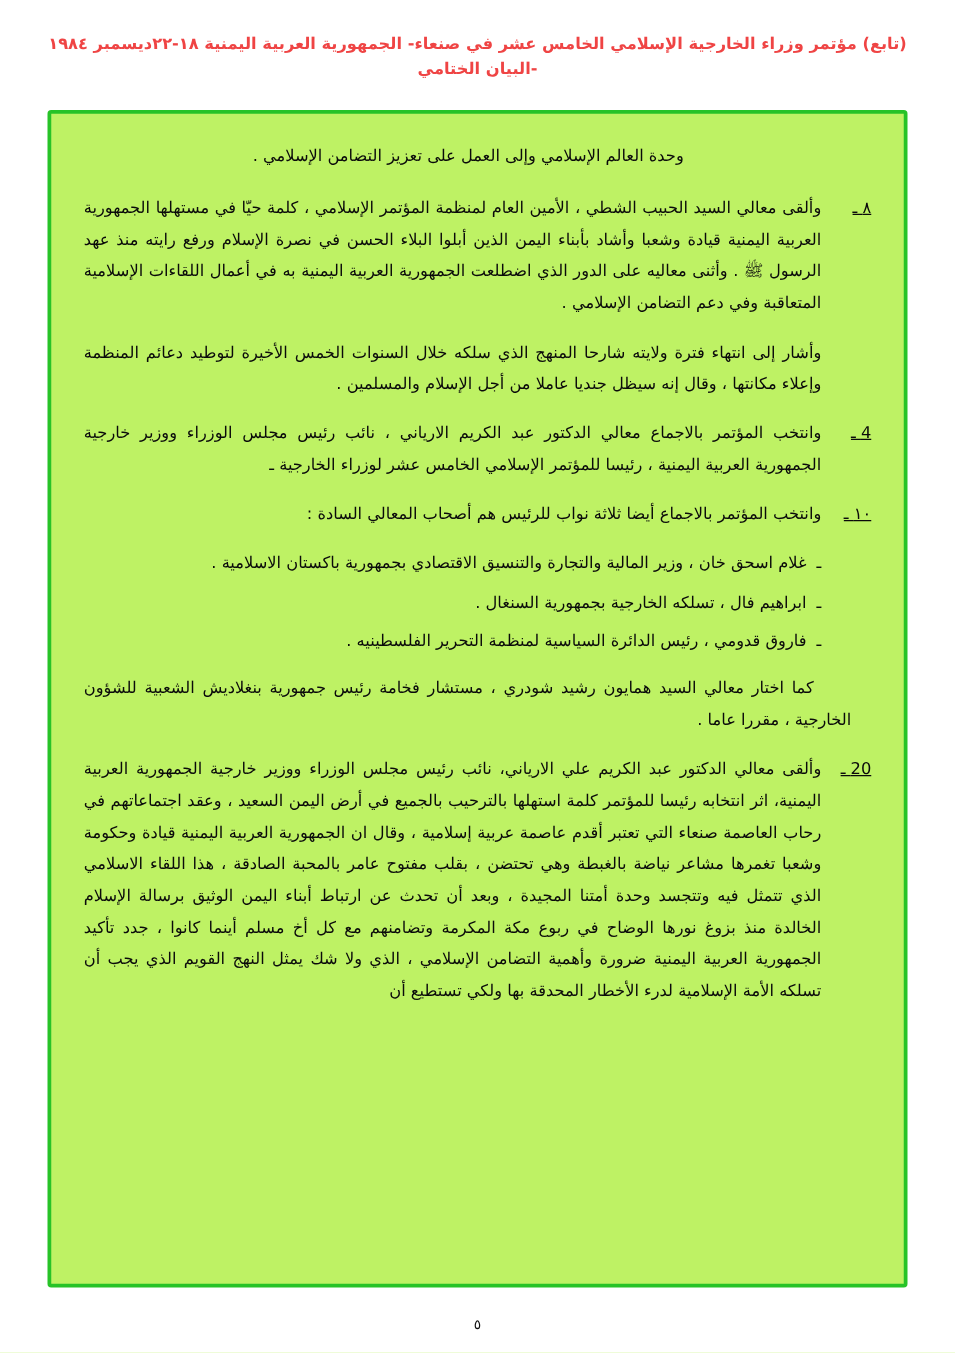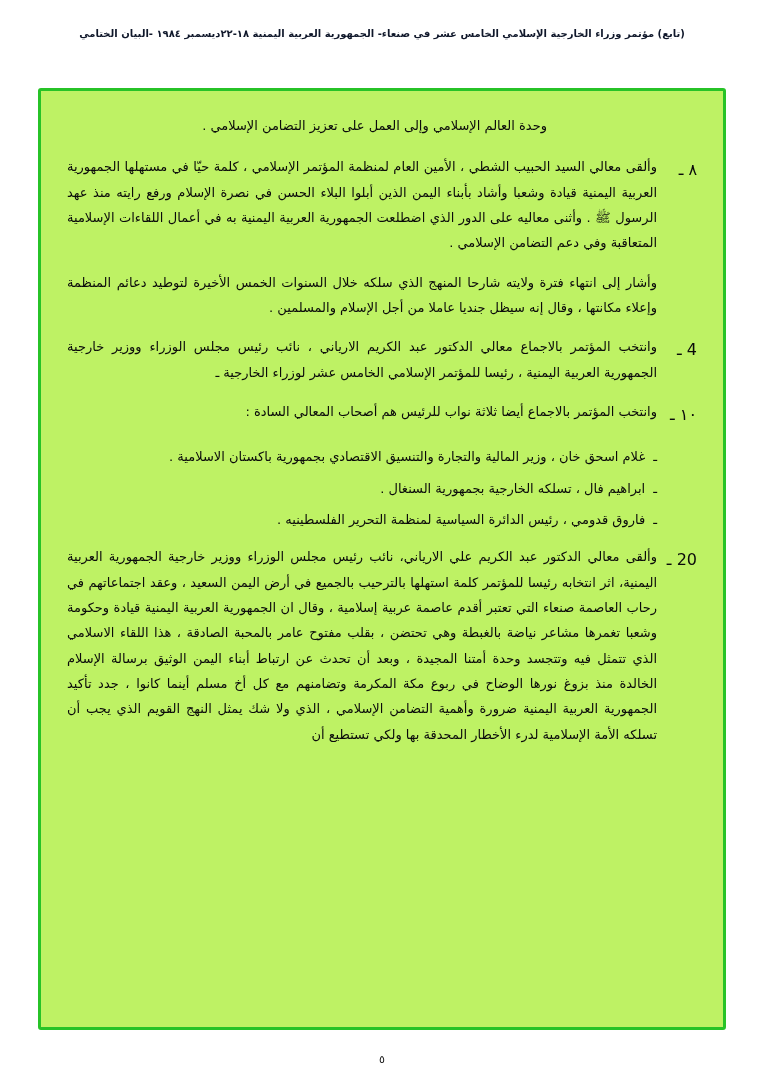--- a/index.html
+++ b/index.html
@@ -20,25 +20,25 @@
     height: 1082px;
     position: relative;
     box-sizing: border-box;
     padding: 0;
   }
   .header {
     text-align: center;
     padding: 26px 30px 0 30px;
   }
   .header .title {
-    font-size: 10px;
+    font-size: 13px;
     font-weight: bold;
     line-height: 1.5;
     letter-spacing: 0px;
-    color: #0f172a;
+    color: #ef4444;
     direction: rtl;
   }
   .header .source {
     font-size: 9.5px;
     font-weight: bold;
     margin-top: 5px;
     color: #111;
     direction: rtl;
   }
   .frame {
@@ -62,24 +62,25 @@
   .para {
     margin: 0 0 14px 0;
     display: flex;
     flex-direction: row;
     align-items: flex-start;
     gap: 6px;
   }
   .para .num {
     flex: 0 0 auto;
     white-space: nowrap;
-    font-size: 16px;
+    font-size: 13px;
     padding-top: 0px;
     min-width: 34px;
     text-align: right;
+    text-decoration: underline;
   }
   .para .txt {
     flex: 1 1 auto;
     text-align: justify;
     text-justify: inter-word;
   }
   .plain {
     margin: 0 0 14px 0;
     text-align: justify;
   }
@@ -164,20 +165,21 @@
         <li>
           <span class="dash">ـ</span>
           <span class="btxt">ابراهيم فال ، تسلكه الخارجية بجمهورية السنغال .</span>
         </li>
         <li>
           <span class="dash">ـ</span>
           <span class="btxt">فاروق قدومي ، رئيس الدائرة السياسية لمنظمة التحرير الفلسطينيه .</span>
         </li>
       </ul>
 
+      <div class="plain indent lead-indent">كما اختار معالي السيد همايون رشيد شودري ، مستشار فخامة رئيس جمهورية بنغلاديش الشعبية للشؤون الخارجية ، مقررا عاما .</div>
 
       <div class="para">
         <div class="num">20 ـ</div>
         <div class="txt">وألقى معالي الدكتور عبد الكريم علي الارياني، نائب رئيس مجلس الوزراء ووزير خارجية الجمهورية العربية اليمنية، اثر انتخابه رئيسا للمؤتمر كلمة استهلها بالترحيب بالجميع في أرض اليمن السعيد ، وعقد اجتماعاتهم في رحاب العاصمة صنعاء التي تعتبر أقدم عاصمة عربية إسلامية ، وقال ان الجمهورية العربية اليمنية قيادة وحكومة وشعبا تغمرها مشاعر نياضة بالغبطة وهي تحتضن ، بقلب مفتوح عامر بالمحبة الصادقة ، هذا اللقاء الاسلامي الذي تتمثل فيه وتتجسد وحدة أمتنا المجيدة ، وبعد أن تحدث عن ارتباط أبناء اليمن الوثيق برسالة الإسلام الخالدة منذ بزوغ نورها الوضاح في ربوع مكة المكرمة وتضامنهم مع كل أخ مسلم أينما كانوا ، جدد تأكيد الجمهورية العربية اليمنية ضرورة وأهمية التضامن الإسلامي ، الذي ولا شك يمثل النهج القويم الذي يجب أن تسلكه الأمة الإسلامية لدرء الأخطار المحدقة بها ولكي تستطيع أن</div>
       </div>
 
     </div>
   </div>
 
   <div class="footer">

